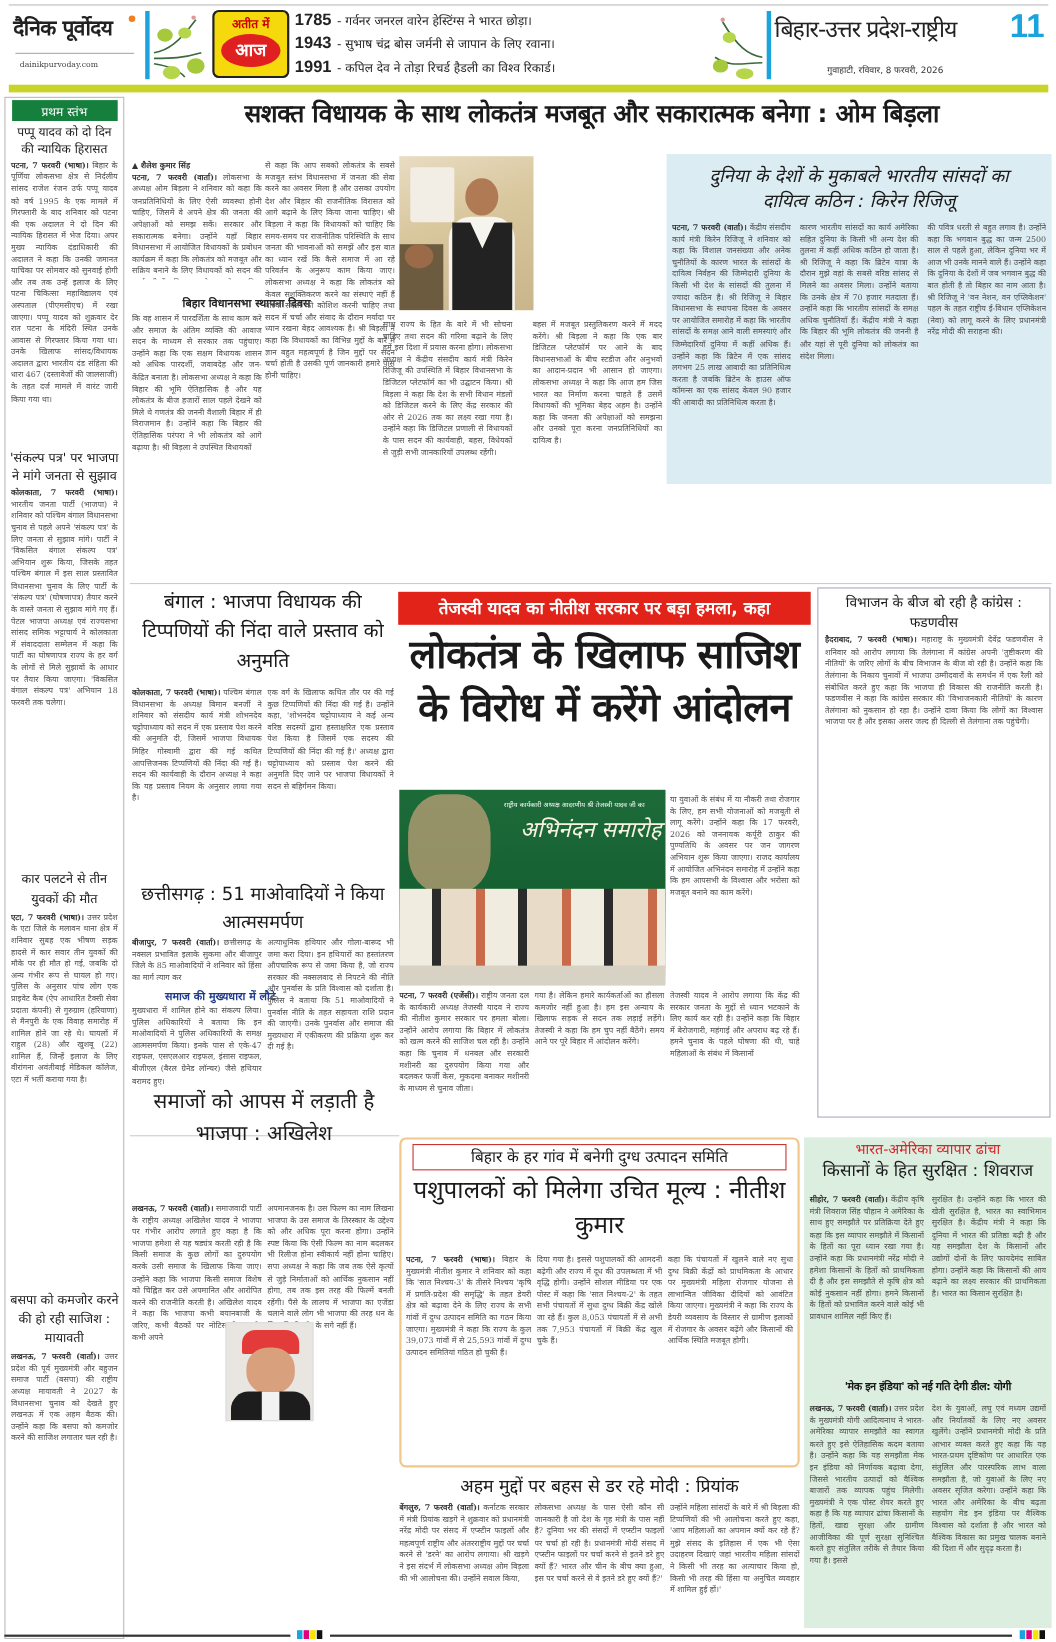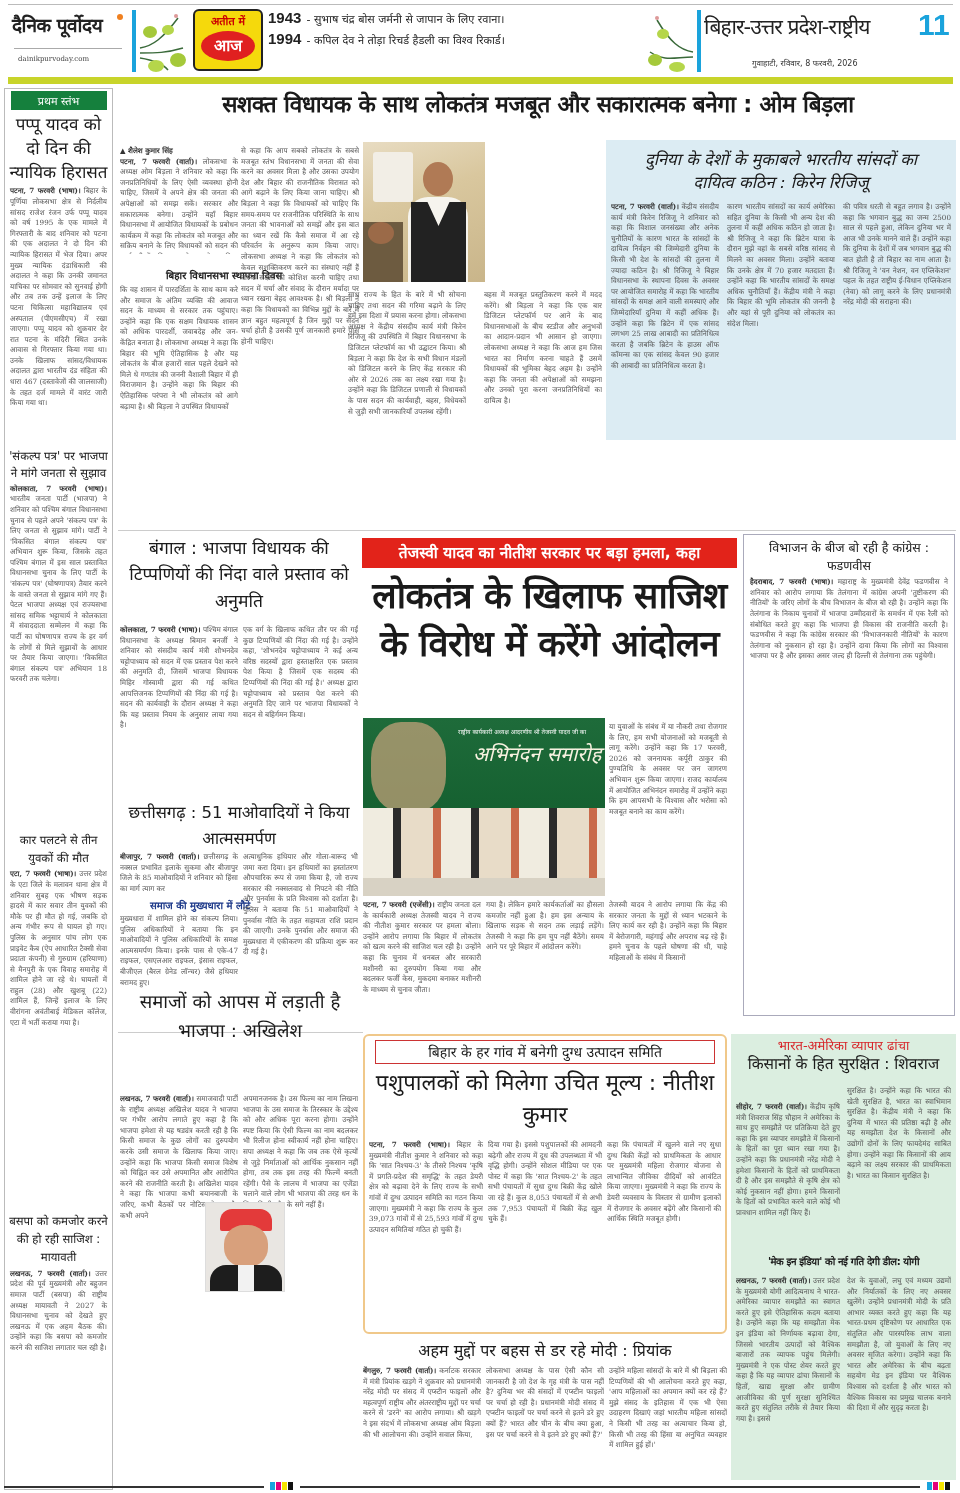--- a/index.html
+++ b/index.html
@@ -32,46 +32,50 @@
     <ellipse cx="18" cy="58" rx="8" ry="6" fill="#b5d64a"></ellipse>
     <circle cx="38" cy="8" r="2" fill="#d99"></circle>
   </svg>
 
   <div class="abs" style="left:193px;top:9px;width:70px;height:62px;border:2px solid #222;border-radius:6px;background:#f5d90c">
     <div style="text-align:center;font-weight:bold;font-size:11px;color:#c00;margin-top:2px">अतीत में</div>
     <div style="margin:3px auto 0;width:54px;height:30px;border-radius:50%;background:#e02020;color:#fff;text-align:center;font-weight:bold;font-size:16px;line-height:30px">आज</div>
   </div>
   <div class="abs" style="left:268px;top:8px;width:300px">
     <div style="height:21px;white-space:nowrap">
+      <span style="font-weight:bold;font-size:15px;color:#222;font-family:'Liberation Sans',sans-serif">1785</span>
+      <span style="font-size:11px;color:#222">- गर्वनर जनरल वारेन हेस्टिंग्स ने भारत छोड़ा।</span>
+    </div>
+    <div style="height:21px;white-space:nowrap">
       <span style="font-weight:bold;font-size:15px;color:#222;font-family:'Liberation Sans',sans-serif">1943</span>
       <span style="font-size:11px;color:#222">- सुभाष चंद्र बोस जर्मनी से जापान के लिए रवाना।</span>
     </div>
     <div style="height:21px;white-space:nowrap">
-      <span style="font-weight:bold;font-size:15px;color:#222;font-family:'Liberation Sans',sans-serif">1994</span>
+      <span style="font-weight:bold;font-size:15px;color:#222;font-family:'Liberation Sans',sans-serif">1991</span>
       <span style="font-size:11px;color:#222">- कपिल देव ने तोड़ा रिचर्ड हैडली का विश्व रिकार्ड।</span>
     </div>
   </div>
   <svg class="abs" style="left:645px;top:12px" width="50" height="60" viewBox="0 0 50 60">
     <path d="M48 40 C35 38, 25 30, 12 8" stroke="#3a6a3a" stroke-width="1.5" fill="none"></path>
     <path d="M48 45 C30 45, 20 50, 5 40" stroke="#3a6a3a" stroke-width="1.5" fill="none"></path>
     <ellipse cx="18" cy="22" rx="6" ry="5" fill="#b5d64a"></ellipse>
     <ellipse cx="10" cy="48" rx="7" ry="6" fill="#a5c93a"></ellipse>
     <ellipse cx="32" cy="55" rx="8" ry="5" fill="#b5d64a"></ellipse>
     <circle cx="12" cy="6" r="2" fill="#d99"></circle>
   </svg>
   <div class="abs" style="left:697px;top:10px;width:4px;height:62px;background:#1aa3dc"></div>
   <div class="abs" style="left:704px;top:12px;font-weight:normal;font-size:21px;color:#222;letter-spacing:-1px;white-space:nowrap">बिहार-उत्तर प्रदेश-राष्ट्रीय</div>
   <div class="abs" style="left:918px;top:8px;font-weight:bold;font-size:30px;color:#1aa3dc;font-family:'Liberation Sans',sans-serif">11</div>
   <div class="abs" style="left:752px;top:57px;font-size:8px;color:#333">गुवाहाटी, रविवार, 8 फरवरी, 2026</div>
   <div class="abs" style="left:8px;top:77px;width:945px;height:7px;background:#c8d42a"></div>
 </div>
 
 <div class="abs" style="left:4px;top:88px;width:109px;height:1402px;border:1px solid #bbb">
   <div style="margin:2px auto 0;width:96px;background:#15803d;color:#fff;text-align:center;font-size:11px;padding:2px 0">प्रथम स्तंभ</div>
-  <div class="hl" style="font-size:17px;padding:3px 4px 2px;line-height:1.4">पप्पू यादव को दो दिन की न्यायिक हिरासत</div>
+  <div class="hl" style="font-size:11px;padding:3px 4px 2px;line-height:1.4">पप्पू यादव को दो दिन की न्यायिक हिरासत</div>
   <div class="body-text" style="padding:0 5px;height:258px">
     <span class="dl">पटना, 7 फरवरी (भाषा)।</span>
     <span>बिहार के पूर्णिया लोकसभा क्षेत्र से निर्दलीय सांसद राजेश रंजन उर्फ पप्पू यादव को वर्ष 1995 के एक मामले में गिरफ्तारी के बाद शनिवार को पटना की एक अदालत ने दो दिन की न्यायिक हिरासत में भेज दिया। अपर मुख्य न्यायिक दंडाधिकारी की अदालत ने कहा कि उनकी जमानत याचिका पर सोमवार को सुनवाई होगी और तब तक उन्हें इलाज के लिए पटना चिकित्सा महाविद्यालय एवं अस्पताल (पीएमसीएच) में रखा जाएगा। पप्पू यादव को शुक्रवार देर रात पटना के मंदिरी स्थित उनके आवास से गिरफ्तार किया गया था। उनके खिलाफ सांसद/विधायक अदालत द्वारा भारतीय दंड संहिता की धारा 467 (दस्तावेजों की जालसाजी) के तहत दर्ज मामले में वारंट जारी किया गया था।</span>
   </div>
   <div class="hl" style="font-size:11.5px;padding:4px 4px 2px;line-height:1.45">'संकल्प पत्र' पर भाजपा ने मांगे जनता से सुझाव</div>
   <div class="body-text" style="padding:0 5px;height:344px">
     <span class="dl">कोलकाता, 7 फरवरी (भाषा)।</span>
     <span>भारतीय जनता पार्टी (भाजपा) ने शनिवार को पश्चिम बंगाल विधानसभा चुनाव से पहले अपने 'संकल्प पत्र' के लिए जनता से सुझाव मांगे। पार्टी ने 'विकसित बंगाल संकल्प पत्र' अभियान शुरू किया, जिसके तहत पश्चिम बंगाल में इस साल प्रस्तावित विधानसभा चुनाव के लिए पार्टी के 'संकल्प पत्र' (घोषणापत्र) तैयार करने के वास्ते जनता से सुझाव मांगे गए हैं। पेटल भाजपा अध्यक्ष एवं राज्यसभा सांसद समिक भट्टाचार्य ने कोलकाता में संवाददाता सम्मेलन में कहा कि पार्टी का घोषणापत्र राज्य के हर वर्ग के लोगों से मिले सुझावों के आधार पर तैयार किया जाएगा। 'विकसित बंगाल संकल्प पत्र' अभियान 18 फरवरी तक चलेगा।</span>
   </div>
   <div class="hl" style="font-size:11.5px;padding:4px 4px 2px;line-height:1.55">कार पलटने से तीन युवकों की मौत</div>
@@ -226,21 +230,21 @@
 <div class="abs body-text" style="left:486px;top:1366px;width:118px;height:112px">
   <span>लोकसभा अध्यक्ष के पास ऐसी कौन सी जानकारी है जो देश के गृह मंत्री के पास नहीं है? दुनिया भर की संसदों में एप्स्टीन फाइलों पर चर्चा हो रही है। प्रधानमंत्री मोदी संसद में एप्स्टीन फाइलों पर चर्चा करने से इतने डरे हुए क्यों हैं? भारत और चीन के बीच क्या हुआ, इस पर चर्चा करने से वे इतने डरे हुए क्यों हैं?'</span>
 </div>
 <div class="abs body-text" style="left:609px;top:1366px;width:118px;height:112px">
   <span>उन्होंने महिला सांसदों के बारे में श्री बिड़ला की टिप्पणियों की भी आलोचना करते हुए कहा, 'आप महिलाओं का अपमान क्यों कर रहे हैं? मुझे संसद के इतिहास में एक भी ऐसा उदाहरण दिखाएं जहां भारतीय महिला सांसदों ने किसी भी तरह का अत्याचार किया हो, किसी भी तरह की हिंसा या अनुचित व्यवहार में शामिल हुई हों।'</span>
 </div>
 
 <div class="abs" style="left:731px;top:1034px;width:225px;height:446px;background:#dbeee0">
   <div class="hl" style="padding-top:5px;font-size:13px;color:#d7262a">भारत-अमेरिका व्यापार ढांचा</div>
   <div class="hl" style="padding-top:2px;font-size:15.5px;white-space:nowrap">किसानों के हित सुरक्षित : शिवराज</div>
-  <div class="abs body-text" style="left:5px;top:68px;width:104px;height:168px">
+  <div class="abs body-text" style="left:5px;top:52px;width:104px;height:168px">
     <span class="dl">सीहोर, 7 फरवरी (वार्ता)।</span>
     <span>केंद्रीय कृषि मंत्री शिवराज सिंह चौहान ने अमेरिका के साथ हुए समझौते पर प्रतिक्रिया देते हुए कहा कि इस व्यापार समझौते में किसानों के हितों का पूरा ध्यान रखा गया है। उन्होंने कहा कि प्रधानमंत्री नरेंद्र मोदी ने हमेशा किसानों के हितों को प्राथमिकता दी है और इस समझौते से कृषि क्षेत्र को कोई नुकसान नहीं होगा। हमने किसानों के हितों को प्रभावित करने वाले कोई भी प्रावधान शामिल नहीं किए हैं।</span>
   </div>
   <div class="abs body-text" style="left:116px;top:52px;width:104px;height:168px">
     <span>सुरक्षित है। उन्होंने कहा कि भारत की खेती सुरक्षित है, भारत का स्वाभिमान सुरक्षित है। केंद्रीय मंत्री ने कहा कि दुनिया में भारत की प्रतिष्ठा बढ़ी है और यह समझौता देश के किसानों और उद्योगों दोनों के लिए फायदेमंद साबित होगा। उन्होंने कहा कि किसानों की आय बढ़ाने का लक्ष्य सरकार की प्राथमिकता है। भारत का किसान सुरक्षित है।</span>
   </div>
   <div class="abs hl" style="left:0;top:222px;width:225px;font-size:10px;font-weight:bold;white-space:nowrap;letter-spacing:-0.4px">'मेक इन इंडिया' को नई गति देगी डील: योगी</div>
   <div class="abs body-text" style="left:5px;top:242px;width:104px;height:200px">
     <span class="dl">लखनऊ, 7 फरवरी (वार्ता)।</span>
     <span>उत्तर प्रदेश के मुख्यमंत्री योगी आदित्यनाथ ने भारत-अमेरिका व्यापार समझौते का स्वागत करते हुए इसे ऐतिहासिक कदम बताया है। उन्होंने कहा कि यह समझौता मेक इन इंडिया को निर्णायक बढ़ावा देगा, जिससे भारतीय उत्पादों को वैश्विक बाजारों तक व्यापक पहुंच मिलेगी। मुख्यमंत्री ने एक पोस्ट शेयर करते हुए कहा है कि यह व्यापार ढांचा किसानों के हितों, खाद्य सुरक्षा और ग्रामीण आजीविका की पूर्ण सुरक्षा सुनिश्चित करते हुए संतुलित तरीके से तैयार किया गया है। इससे</span>

